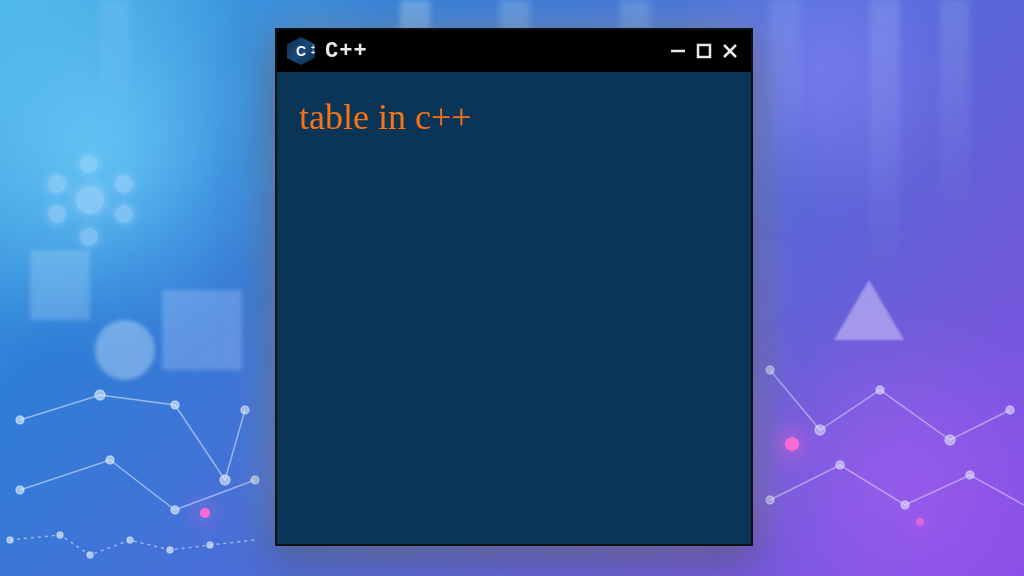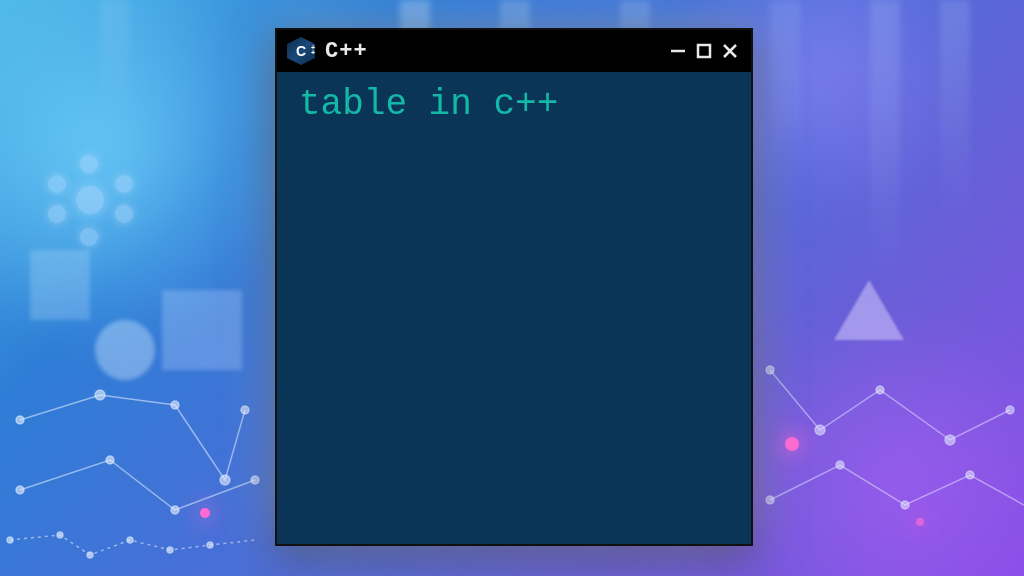--- a/index.html
+++ b/index.html
@@ -221,24 +221,24 @@
     .ctrl {
       width: 22px;
       height: 22px;
       display: flex;
       align-items: center;
       justify-content: center;
       cursor: pointer;
     }
     
     .content {
-      padding: 12px 22px;
-      color: #14b8a6;
+      padding: 24px 22px;
+      color: #f97316;
       font-size: 36px;
-      font-family: Liberation Mono, monospace;
+      font-family: Liberation Serif, serif;
       letter-spacing: 0px;
     }
   </style>
 </head>
 <body>
 
 <div class="background">
   <div class="bg-glow1"></div>
   <div class="bg-glow2"></div>
   <div class="bg-glow3"></div>

